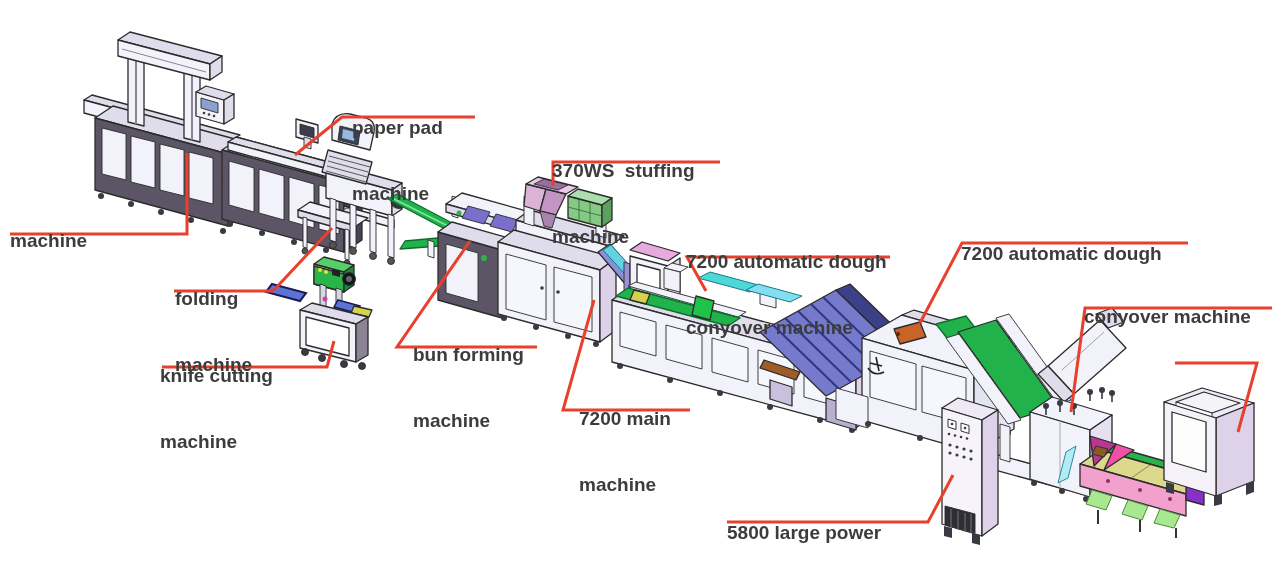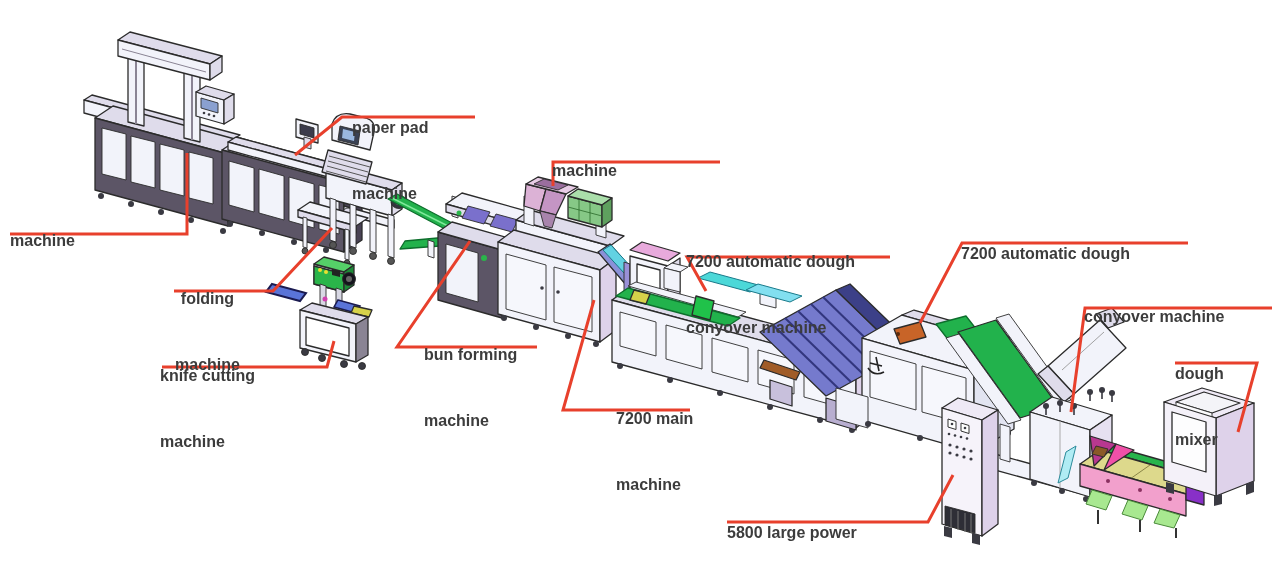--- a/index.html
+++ b/index.html
@@ -1,19 +1,19 @@
 <!DOCTYPE html>
 <html style="--c-label_text: #3c3c3c; --c-leader_red: #e8402c; --c-machine_frame_dark: #5c5566; --c-panel_white: #f2f3fa; --c-panel_lavender: #ded2ea; --c-belt_green: #22b24c; --c-belt_teal: #4cd8d8; --c-incline_blue: #757acd; --c-conveyor_pink: #f2a0cc; --c-belt_khaki: #ddd98c; --c-hopper_pink: #dcb2d6; --c-head_green: #2ab54a; --c-accent_purple: #8830c8; --c-accent_orange: #c86428; --c-accent_yellow: #d6d24a;"><head>
 <meta charset="utf-8">
 <style>
   html,body{margin:0;padding:0;background:#fff;}
   #stage{position:relative;width:1273px;height:573px;background:#fff;overflow:hidden;
          font-family:"Liberation Sans","DejaVu Sans",sans-serif;}
   #machines{position:absolute;left:0;top:0;}
-  .diagram-label{position:absolute;color:var(--c-label_text,#3c3c3c);font-size:16px;
+  .diagram-label{position:absolute;color:var(--c-label_text,#3c3c3c);font-size:19px;
                  font-weight:bold;line-height:22px;white-space:pre;}
   .diagram-label span{display:block;}
   .leaders polyline{stroke:var(--c-leader_red,#e8402c);stroke-width:3;fill:none;}
   
   .o{stroke:#2b2b2b;stroke-width:1.3;stroke-linejoin:round;}
   .t{stroke:#2b2b2b;stroke-width:0.9;stroke-linejoin:round;}
   .pw{fill:#f2f3fa;} .ps{fill:#dfdceb;} .pd{fill:#f6f7fc;}
   .fd{fill:#5c5566;} .fdd{fill:#494254;} .lav{fill:#ded2ea;}
   .grn{fill:#22b24c;stroke:#0d6e2c;}
   .dk{fill:#3a3a42;}
@@ -363,50 +363,47 @@
   </g>
 </svg>
 
   <div class="diagram-label" style="left:10px;top:186px;">
     <span>machine</span>
   </div>
   <div class="diagram-label" style="left:352px;top:73px;">
     <span>paper pad</span>
     <span>machine</span>
   </div>
-  <div class="diagram-label" style="left:175px;top:244px;text-align:center;">
+  <div class="diagram-label" style="left:175px;top:244px;">
     <span>folding</span>
     <span>machine</span>
   </div>
   <div class="diagram-label" style="left:160px;top:321px;">
     <span>knife cutting</span>
     <span>machine</span>
   </div>
-  <div class="diagram-label" style="left:424px;top:300px;">
+  <div class="diagram-label" style="left:413px;top:300px;">
     <span>bun forming</span>
     <span>machine</span>
   </div>
   <div class="diagram-label" style="left:552px;top:116px;">
-    <span>machine</span>
-  </div>
-  <div class="diagram-label" style="left:579px;top:364px;margin-left:37px;">
+    <span>370WS  stuffing</span>
+    <span>machine</span>
+  </div>
+  <div class="diagram-label" style="left:579px;top:364px;">
     <span>7200 main</span>
     <span>machine</span>
   </div>
   <div class="diagram-label" style="left:686px;top:207px;">
     <span>7200 automatic dough</span>
     <span>conyover machine</span>
   </div>
   <div class="diagram-label" style="left:961px;top:199px;">
     <span>7200 automatic dough</span>
   </div>
   <div class="diagram-label" style="left:1084px;top:262px;">
     <span>conyover machine</span>
   </div>
-  <div class="diagram-label" style="left:1175px;top:319px;">
-    <span>dough</span>
-    <span>mixer</span>
-  </div>
   <div class="diagram-label" style="left:727px;top:478px;">
     <span>5800 large power</span>
     
   </div>
 </div>
 
 </body></html>

